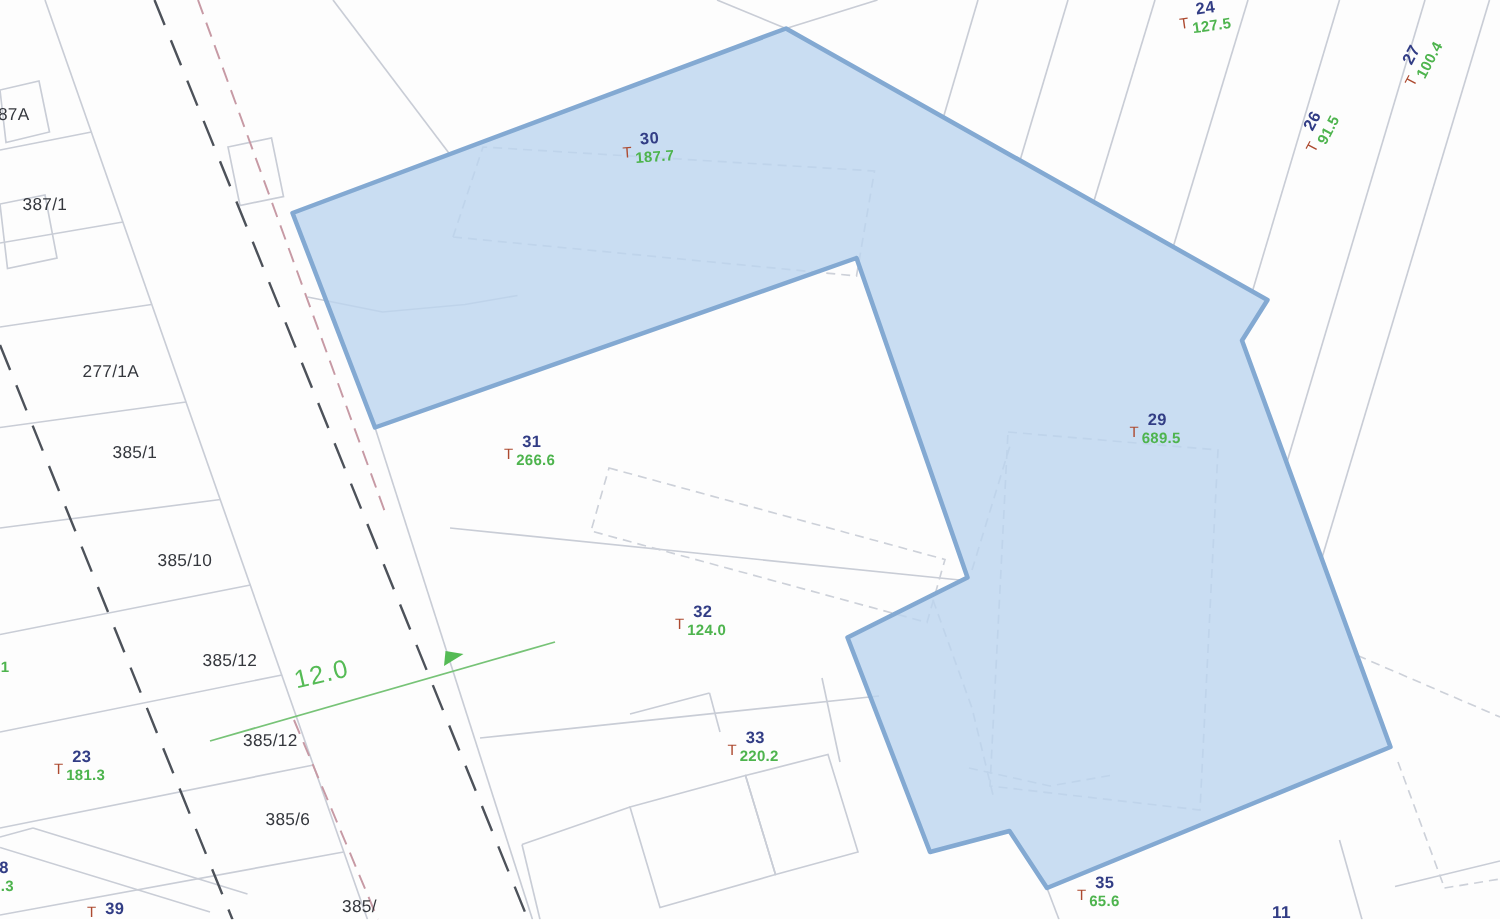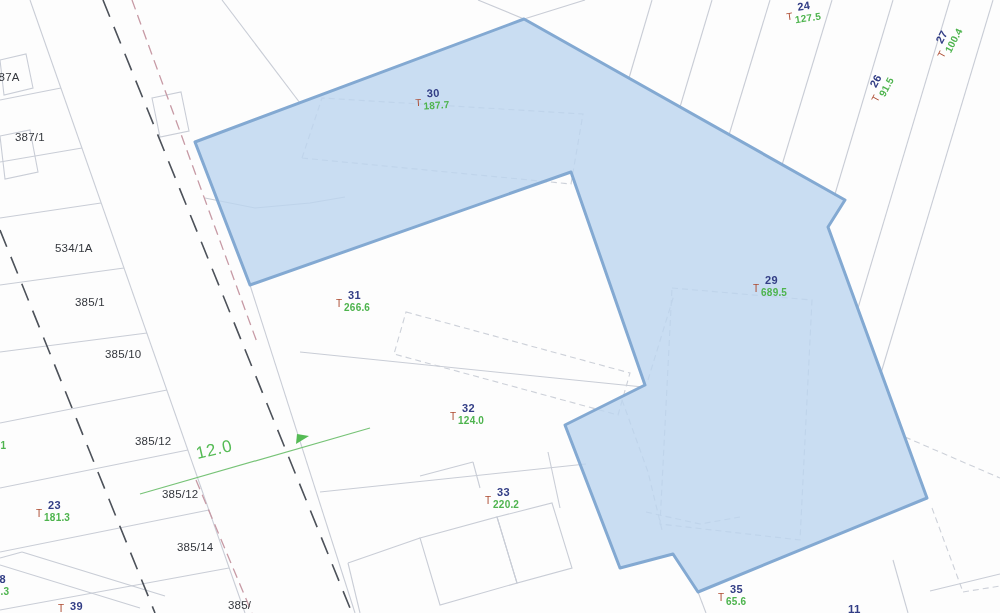--- a/index.html
+++ b/index.html
@@ -103,26 +103,26 @@
     <path d="M195,142 L524,19 L845,200 L828,227 L927,498 L698,592 L673,554 L620,568 L565,425 L645,385 L571,172 L250,285 Z" fill="#bcd4ef" fill-opacity="0.8" stroke="#83a9d2" stroke-width="3" stroke-linejoin="round"></path>
 
     <g>
       <line x1="140" y1="494" x2="370" y2="428" stroke="#77c377" stroke-width="1.2"></line>
       <polygon points="309,436 296,444 297,434" fill="#55bb55"></polygon>
     </g>
   </svg>
 
   <div class="pl" style="left:-8px;top:71px">387A</div>
   <div class="pl" style="left:15px;top:131px">387/1</div>
-  <div class="pl" style="left:55px;top:242px">534/1A</div>
+  <div class="pl" style="left:55px;top:242px">277/1A</div>
   <div class="pl" style="left:75px;top:296px">385/1</div>
-  <div class="pl" style="left:105px;top:348px">385/10</div>
+  <div class="pl" style="left:105px;top:368px">385/10</div>
   <div class="pl" style="left:135px;top:435px">385/12</div>
   <div class="pl" style="left:162px;top:488px">385/12</div>
-  <div class="pl" style="left:177px;top:541px">385/14</div>
+  <div class="pl" style="left:177px;top:541px">385/6</div>
   <div class="pl" style="left:228px;top:599px">385/</div>
   <div class="pl" style="left:848px;top:603px;color:#323d85;font-weight:700">11</div>
 
   <div class="tl" style="left:415px;top:87px;transform:rotate(-4deg)">
     <span class="tp">T</span>
     <span class="tc">
         <span class="tn">30</span>
         <span class="ta">187.7</span>
       </span>
   </div>

